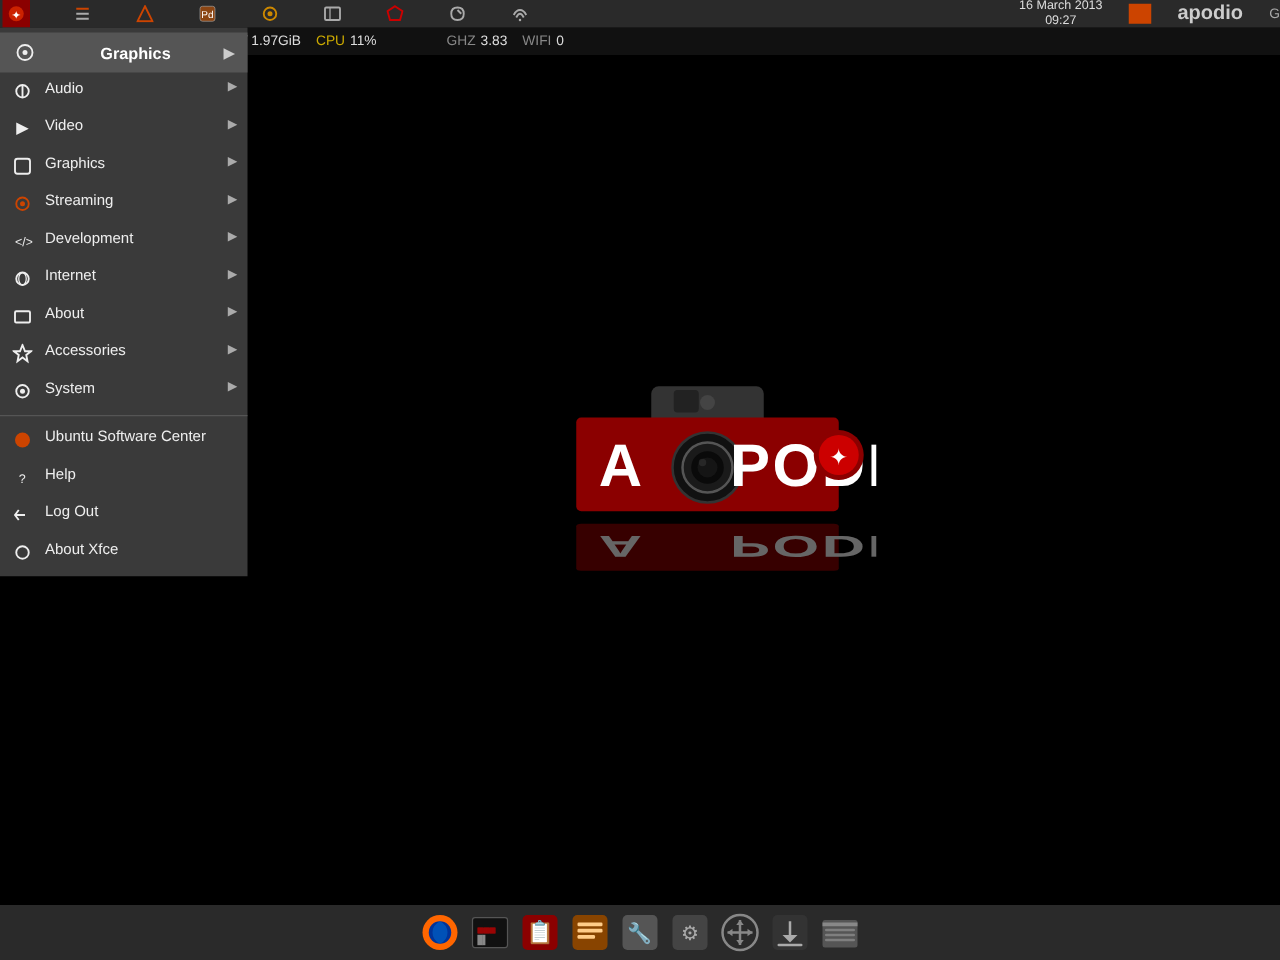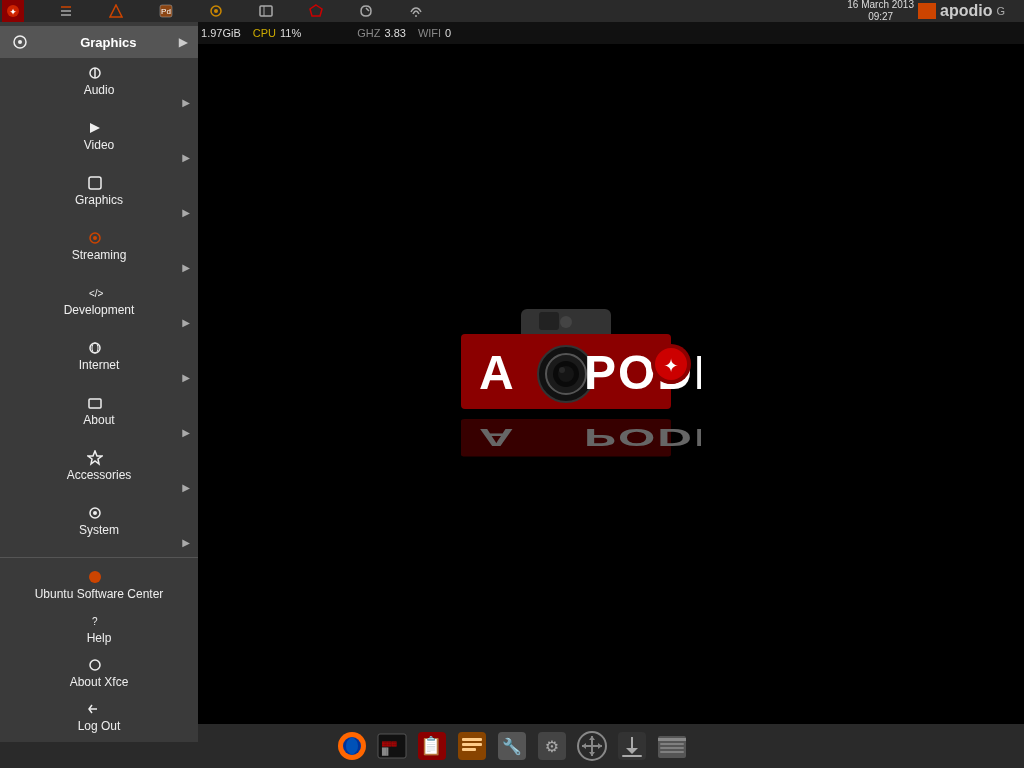--- a/index.html
+++ b/index.html
@@ -37,22 +37,22 @@
       display: flex;
       align-items: center;
       justify-content: center;
       cursor: pointer;
     }
 
     #taskbar-top .right-section {
       margin-left: auto;
       display: flex;
       align-items: center;
-      gap: 4px;
-      padding-right: 19px;
+      gap: 21px;
+      padding-right: 0;
       color: #ccc;
       font-size: 11px;
     }
 
     .datetime-block {
       text-align: center;
       line-height: 1.2;
       font-size: 10px;
       color: #ddd;
     }
@@ -136,27 +136,26 @@
     }
 
     .menu-header-text {
       color: #fff;
       font-size: 13px;
       font-weight: bold;
     }
 
     .menu-item {
       display: flex;
-      align-items: center;
+      align-items: flex-start;
       padding: 5px 8px;
       cursor: pointer;
       color: #eee;
       font-size: 12px;
       position: relative;
-      flex-direction: column;
     }
 
     .menu-item-icon {
       width: 20px;
       height: 20px;
       margin-right: 8px;
       display: flex;
       align-items: center;
       justify-content: center;
       flex-shrink: 0;
@@ -463,33 +462,33 @@
     <span class="menu-item-icon">
       <svg width="16" height="16" viewBox="0 0 16 16">
             <text x="5" y="12" font-size="10" fill="#eee">?</text>
           </svg>
     </span>
     <span class="menu-item-label">Help</span>
   </div>
       <div class="menu-item">
     <span class="menu-item-icon">
       <svg width="16" height="16" viewBox="0 0 16 16">
-            <circle cx="8" cy="8" r="5" fill="none" stroke="#eee" stroke-width="1.5"></circle>
-          </svg>
-    </span>
-    <span class="menu-item-label">About Xfce</span>
-  </div>
-      <div class="menu-item">
-    <span class="menu-item-icon">
-      <svg width="16" height="16" viewBox="0 0 16 16">
             <path d="M5,4 L2,8 L5,12" fill="none" stroke="#eee" stroke-width="1.5"></path>
             <line x1="2" y1="8" x2="10" y2="8" stroke="#eee" stroke-width="1.5"></line>
           </svg>
     </span>
     <span class="menu-item-label">Log Out</span>
+  </div>
+      <div class="menu-item">
+    <span class="menu-item-icon">
+      <svg width="16" height="16" viewBox="0 0 16 16">
+            <circle cx="8" cy="8" r="5" fill="none" stroke="#eee" stroke-width="1.5"></circle>
+          </svg>
+    </span>
+    <span class="menu-item-label">About Xfce</span>
   </div>
     </div>
 </div>
 
 <div id="taskbar-bottom">
 
   <div class="dock-icon">
     <svg width="32" height="32" viewBox="0 0 32 32">
       <circle cx="16" cy="16" r="14" fill="#ff6600"></circle>
       <circle cx="16" cy="16" r="9" fill="#003399"></circle>

